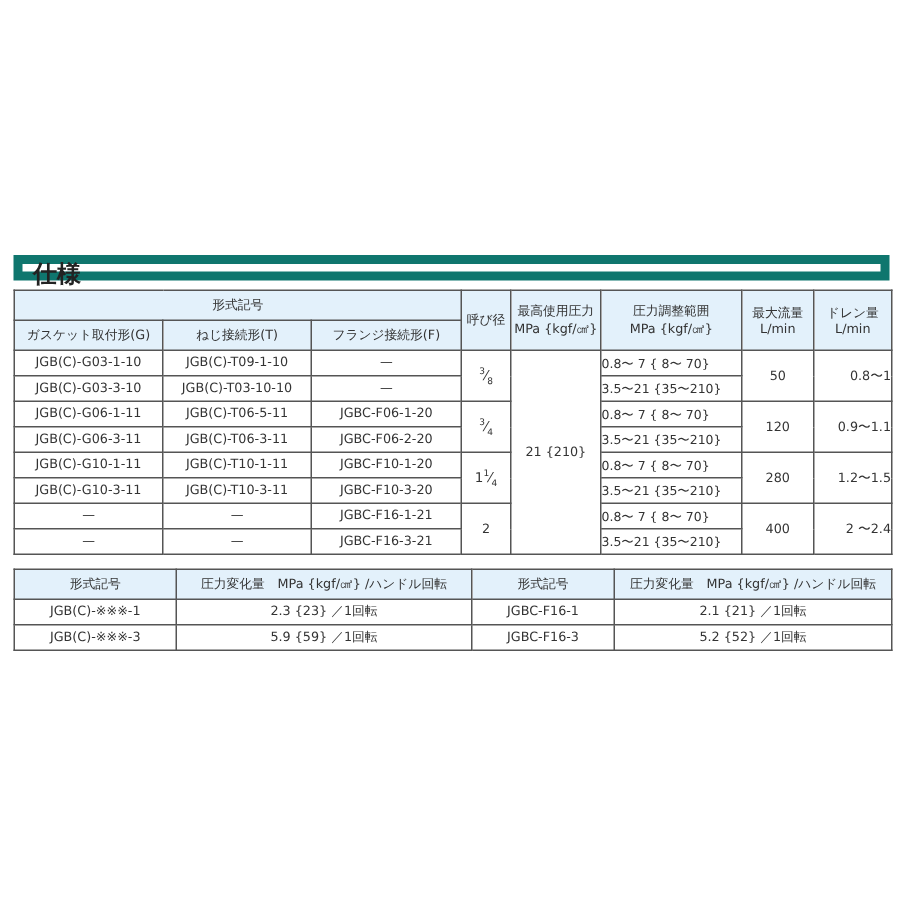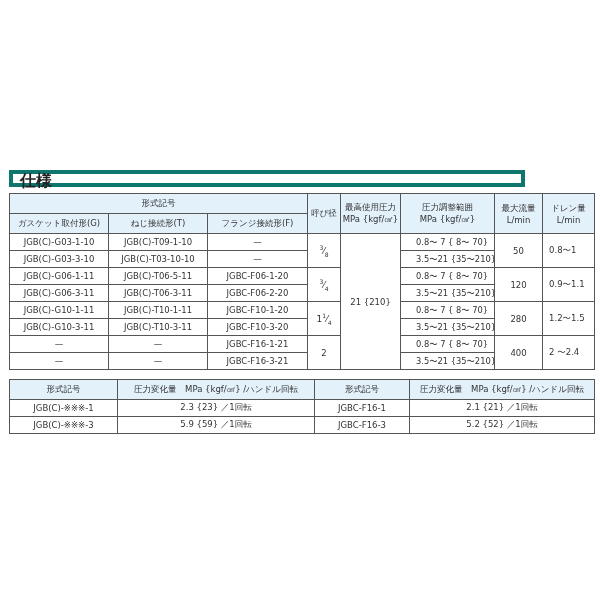--- a/index.html
+++ b/index.html
@@ -1,30 +1,30 @@
 <!DOCTYPE html>
 <html><head>
   <meta charset="utf-8">
   <style>
     html, body { margin: 0; padding: 0; background: #ffffff; }
     body { width: 600px; height: 600px; position: relative; overflow: hidden;
       font-family: "DejaVu Sans", "Liberation Sans", sans-serif; color: #333; }
-    .title-box { position: absolute; left: 9px; top: 170px; width: 516px; height: 17px;
-      border: 4px solid #0f766e; box-sizing: border-box; }
+    .title-box { position: absolute; left: 9px; top: 170px; width: 584px; height: 17px;
+      border: 6px solid #0f766e; box-sizing: border-box; }
     .title-box span { position: absolute; left: 7px; top: -3px; font-size: 16px; font-weight: bold; color: #222; }
     table { border-collapse: collapse; position: absolute; table-layout: fixed; }
     td, th { border: 1px solid #555; padding: 0; text-align: center; vertical-align: middle;
       font-size: 8.5px; font-weight: normal; white-space: nowrap; overflow: hidden; color: #333; }
     .hdr { background: #e3f1fb; }
     #spec { left: 9px; top: 193px; width: 585px; }
     #spec tr.h1 td { height: 19px; }
     #spec tr.h2 td { height: 19px; }
     #spec tr.r td { height: 16px; }
-    .lft { text-align: left; padding-left: 6px; }
-    .rng { text-align: left; padding-left: 15px; font-size: 8.3px; }
+    .lft { text-align: right; padding-left: 6px; }
+    .rng { text-align: left; padding-left: 0; font-size: 8.3px; }
     .frac { font-size: 9px; }
     .frac sup, .frac sub { font-size: 6px; }
     #chg { left: 9px; top: 379px; width: 585px; }
     #chg td { height: 16px; }
     #chg tr.h td { height: 19px; }
   </style>
 </head>
 <body>
 
 <div class="title-box">

